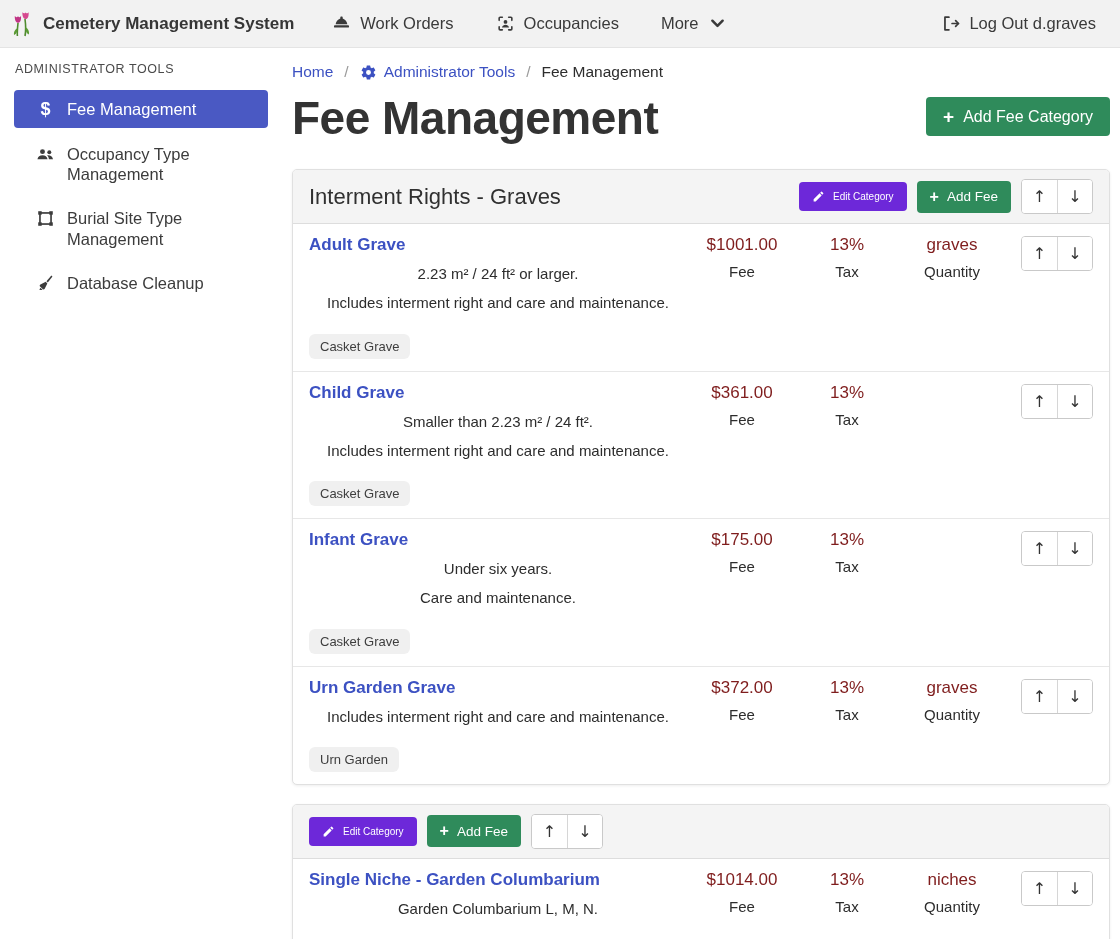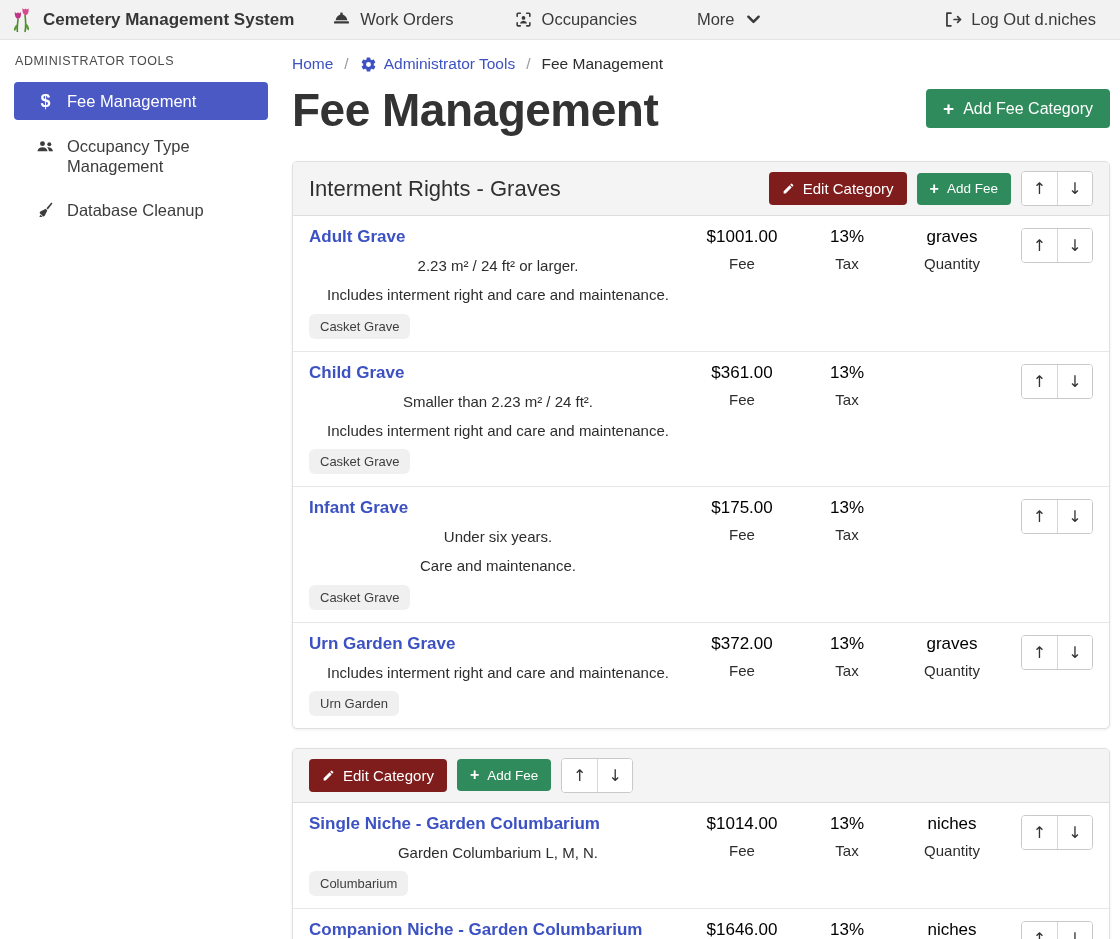--- a/index.html
+++ b/index.html
@@ -6,30 +6,30 @@
   html, body { width: 1120px; height: 939px; overflow: hidden; }
   body {
     font-family: "Liberation Sans", "DejaVu Sans", sans-serif;
     background: #ffffff;
     color: #2d2d2d;
   }
   .icon svg { display: block; }
 
   
   .navbar {
-    height: 40px;
+    height: 48px;
     background: #f2f2f2;
     border-bottom: 1px solid #e4e4e4;
     display: flex;
     align-items: center;
     padding: 0 24px 0 10px;
   }
   .brand { display: flex; align-items: center; gap: 9px; }
   .brand-title { font-size: 17px; font-weight: bold; color: #363636; }
-  .nav-links { display: flex; align-items: center; margin-left: 38px; gap: 60px; }
+  .nav-links { display: flex; align-items: center; margin-left: 38px; gap: 42px; }
   .nav-link {
     display: flex; align-items: center; gap: 9px;
     font-size: 16.5px; color: #3a3a3a; cursor: pointer;
   }
   .nav-link .icon svg { width: 19px; height: 19px; }
   .nav-spacer { flex: 1; }
   .nav-logout { display: flex; align-items: center; gap: 9px; font-size: 16.5px; color: #3a3a3a; cursor: pointer; }
   .nav-logout .icon svg { width: 19px; height: 19px; }
 
   
@@ -75,21 +75,21 @@
     margin-bottom: 19px; background: #fff;
     overflow: hidden;
   }
   .category-header {
     background: #f4f4f4; border-bottom: 1px solid #ddd;
     display: flex; align-items: center;
     padding: 9px 16px; min-height: 52px;
   }
   .category-title { font-size: 22px; font-weight: 400; color: #303030; flex: 1; }
   .category-actions { display: flex; align-items: center; gap: 10px; }
-  .btn-edit-category { background: #7f1d1d; font-size: 15px; padding: 8px 13px; }
+  .btn-edit-category { background: #6d28d9; font-size: 10px; padding: 8px 13px; }
   .btn-edit-category .icon { margin-right: 8px; }
   .btn-edit-category .icon svg { width: 13px; height: 13px; }
   .btn-add-fee { background: #2f8b5b; font-size: 13.5px; padding: 8px 13px; }
   .btn-add-fee .plus { font-size: 16px; margin-right: 8px; }
 
   .arrow-group { display: inline-flex; border: 1px solid #c9c9c9; border-radius: 4px; overflow: hidden; background: #fff; }
   .arrow-btn {
     width: 35px; height: 33px; background: #fff; border: none; cursor: pointer;
     font-size: 16px; color: #333; display: flex; align-items: center; justify-content: center;
     font-family: "DejaVu Sans", sans-serif;
@@ -102,24 +102,24 @@
     grid-template-columns: 1fr 110px 100px 110px 86px;
     padding: 10px 16px 12px 16px;
     align-items: start;
   }
   .fee-row + .fee-row { border-top: 1px solid #e7e7e7; }
   .fee-main { padding-top: 1px; }
   .fee-name { color: #3c51c2; font-weight: bold; font-size: 17px; text-decoration: none; display: inline-block; cursor: pointer; }
   .fee-desc { font-size: 15px; color: #2d2d2d; margin-top: 9px; line-height: 1.35; text-align: center; }
   .fee-tag {
     display: inline-block; background: #f0f0f0; color: #3e3e3e;
-    font-size: 13px; padding: 5px 11px; border-radius: 6px; margin-top: 8px;
+    font-size: 13px; padding: 5px 11px; border-radius: 6px; margin-top: 20px;
   }
   .stat-col { text-align: center; padding-top: 1px; }
-  .stat-value { font-size: 17px; color: #000000; }
+  .stat-value { font-size: 17px; color: #7f1d1d; }
   .stat-label { font-size: 15px; color: #2d2d2d; margin-top: 8px; }
   .fee-arrows { display: flex; justify-content: flex-end; padding-top: 2px; }
 </style>
 </head>
 <body>
 
 <nav class="navbar">
   <div class="brand">
     <span class="icon">
       <svg width="24" height="26" viewBox="0 0 24 26">
@@ -167,21 +167,21 @@
     </div>
   <div class="nav-spacer"></div>
   <div class="nav-logout">
     <span class="icon">
       <svg viewBox="0 0 24 24" fill="none" stroke="#3a3a3a" stroke-width="2.2" stroke-linecap="round" stroke-linejoin="round">
         <path d="M10 4H5v16h5"></path>
         <path d="M14 12h8"></path>
         <path d="M18.5 8.5 22 12l-3.5 3.5"></path>
       </svg>
     </span>
-    <span>Log Out d.niches</span>
+    <span>Log Out d.graves</span>
   </div>
 </nav>
 
 <div class="layout">
   <aside class="sidebar">
     <div class="sidebar-section-title">ADMINISTRATOR TOOLS</div>
     <div id="sidebar-items">
         <div class="sidebar-item active">
           <span class="icon">
             <span class="dollar-glyph">$</span>
@@ -194,20 +194,32 @@
               <circle cx="8.2" cy="8.4" r="3.1"></circle>
               <path d="M1.8 18c.6-3.2 3-5 6.4-5s5.8 1.8 6.4 5z"></path>
               <circle cx="16.8" cy="9.2" r="2.5"></circle>
               <path d="M15.5 12.8c3 .1 5.3 1.7 6 5.2h-5.2c-.2-2.1-1-3.9-2.4-5 .5-.2 1-.2 1.6-.2z"></path>
             </svg>
           </span>
           <span>Occupancy Type Management</span>
         </div>
         <div class="sidebar-item">
           <span class="icon">
+            <svg viewBox="0 0 24 24" fill="none" stroke="currentColor" stroke-width="2.1">
+              <rect x="5" y="5" width="14" height="14"></rect>
+              <rect x="2.8" y="2.8" width="4.4" height="4.4" fill="currentColor" stroke="none"></rect>
+              <rect x="16.8" y="2.8" width="4.4" height="4.4" fill="currentColor" stroke="none"></rect>
+              <rect x="2.8" y="16.8" width="4.4" height="4.4" fill="currentColor" stroke="none"></rect>
+              <rect x="16.8" y="16.8" width="4.4" height="4.4" fill="currentColor" stroke="none"></rect>
+            </svg>
+          </span>
+          <span>Burial Site Type Management</span>
+        </div>
+        <div class="sidebar-item">
+          <span class="icon">
             <svg viewBox="0 0 24 24" fill="currentColor">
               <path d="M20.8 3.2 19.4 1.8 13.2 9l1.7 1.7z"></path>
               <path d="M12.3 9.9 5.6 13.2c-1 .5-1.3 1.8-.5 2.6l3.3 3.3c.8.8 2.1.5 2.6-.5l3.3-6.7-2-2z"></path>
               <path d="M4.2 19.8c1.4.4 2.8.5 4.2.3l-2.7-2.7c-.6 .8-1.1 1.6-1.5 2.4z"></path>
             </svg>
           </span>
           <span>Database Cleanup</span>
         </div>
       </div>
   </aside>

